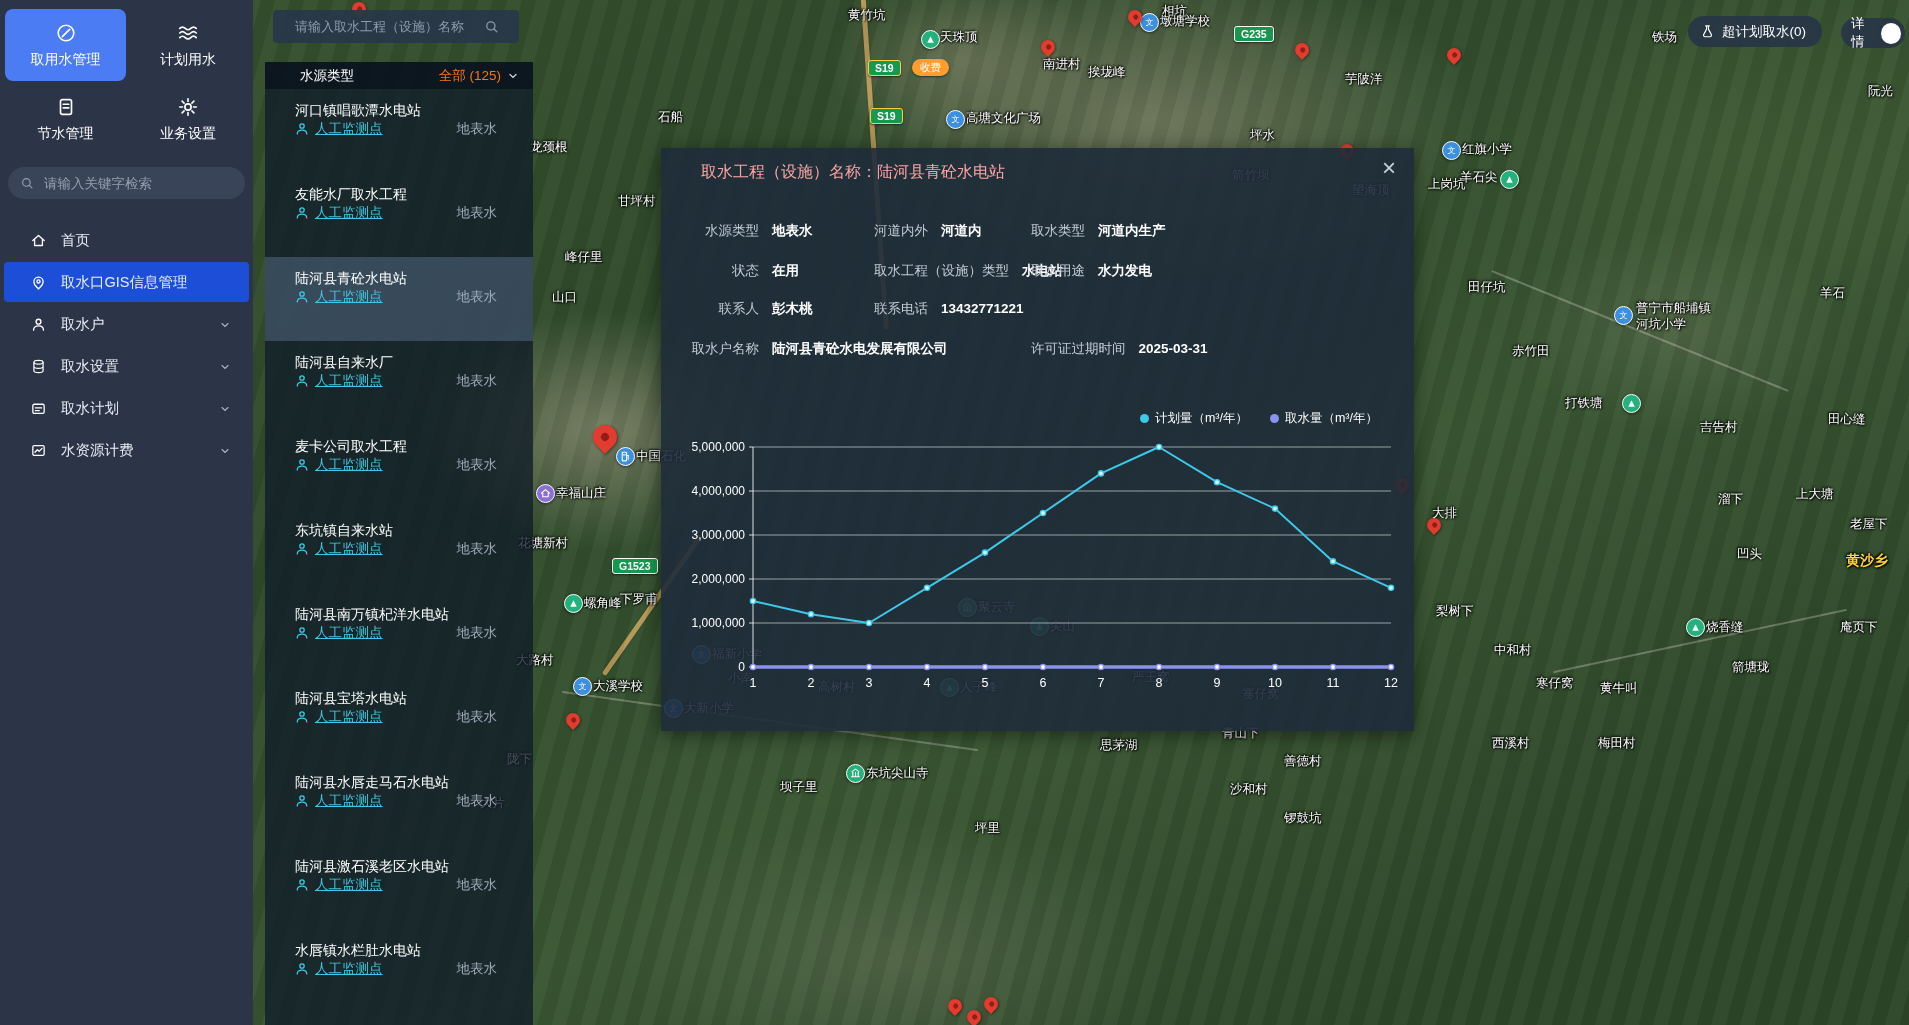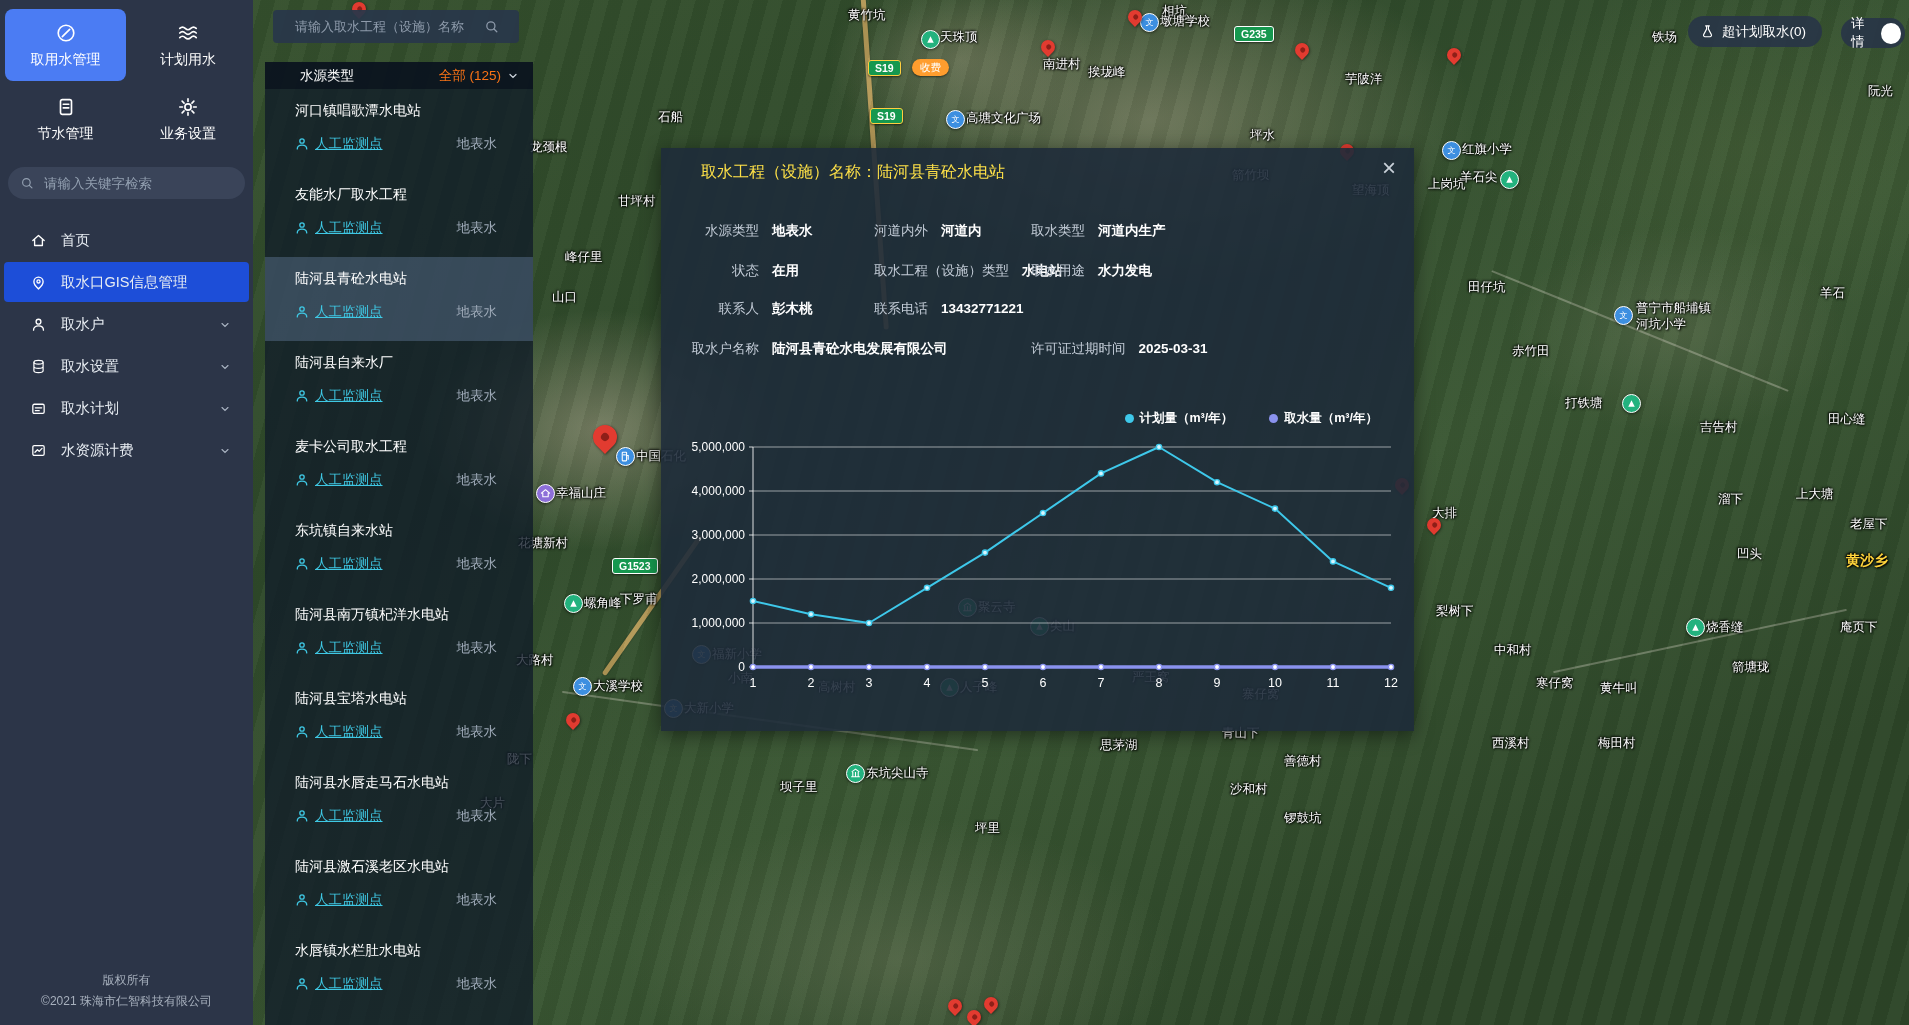--- a/index.html
+++ b/index.html
@@ -82,36 +82,36 @@
   .pl-search input{flex:1;background:transparent;border:none;outline:none;color:#dfe5ec;font-size:13px;}
   .pl-search input::placeholder{color:#8e9bab;}
   .panel{position:absolute;left:265px;top:62px;width:268px;height:963px;
     background:rgba(17,28,41,.78);z-index:20;overflow:hidden;}
   .panel-head{height:27px;background:rgba(11,20,30,.88);display:flex;align-items:center;
     padding:0 14px 0 35px;color:#fff;font-size:13.5px;}
   .panel-head .fv{margin-left:auto;display:flex;align-items:center;gap:6px;color:#f97316;cursor:pointer;}
   .station{height:84px;padding:13px 16px 0 30px;cursor:pointer;}
   .station.selected{background:rgba(82,104,130,.55);}
   .station .nm{color:#fff;font-size:14px;}
-  .station .row2{margin-top:15px;display:flex;align-items:center;}
+  .station .row2{display:flex;align-items:center;}
   .station .mon{display:flex;align-items:center;gap:6px;color:#3fc8e4;font-size:13.5px;
     text-decoration:underline;cursor:pointer;}
   .station .src{margin-left:auto;margin-right:20px;color:#9fabb9;font-size:13.5px;}
 
   
   .modal{position:absolute;left:661px;top:148px;width:753px;height:583px;
     background:rgba(30,43,58,.9);z-index:25;box-shadow:0 4px 18px rgba(0,0,0,.45);}
-  .modal-title{position:absolute;left:40px;top:14px;color:#fde047;font-size:16px;}
+  .modal-title{position:absolute;left:40px;top:14px;color:#fca5a5;font-size:16px;}
   .modal-close{position:absolute;right:18px;top:6px;color:#c8d0d8;font-size:24px;cursor:pointer;}
   .m-row{position:absolute;left:28px;right:20px;height:20px;}
   .m-field{position:absolute;display:flex;align-items:baseline;gap:13px;font-size:13.5px;}
   .m-field .lb{color:#c2cbd6;}
   .m-field .vl{color:#fff;font-weight:bold;}
   .m-field.c0 .lb{width:70px;text-align:right;}
-  .legend{position:absolute;right:36px;top:262px;display:flex;gap:36px;align-items:center;font-weight:bold;}
+  .legend{position:absolute;right:36px;top:262px;display:flex;gap:22px;align-items:center;}
   .legend .li{display:flex;align-items:center;gap:6px;color:#fff;font-size:12.5px;cursor:pointer;}
   .legend .dot{width:9px;height:9px;border-radius:50%;}
 </style>
 </head>
 <body>
 
 <div class="map">
   <div class="road hwy" style="left:872px;top:-10px;height:340px;transform:rotate(-4deg);"></div>
   <div class="road hwy" style="left:650px;top:520px;height:170px;width:5px;transform:rotate(35deg);"></div>
   <div class="road minor" style="left:1480px;top:330px;width:320px;transform:rotate(22deg);"></div>
@@ -650,24 +650,20 @@
             <rect x="4" y="5" width="16" height="14" rx="2"></rect>
             <polyline points="7,14.5 10.5,11 13,13.2 17,9"></polyline>
           </svg>
         </span>
         <span>水资源计费</span>
         <span class="chev"><svg viewBox="0 0 24 24" fill="none" stroke="currentColor" stroke-width="2.2" stroke-linecap="round">
             <polyline points="6,9 12,15 18,9"></polyline>
           </svg></span>
       </div>
     </div>
-  <div class="sb-footer">
-    <div>版权所有</div>
-    <div>©2021 珠海市仁智科技有限公司</div>
-  </div>
 </div>
 
 <div class="modal">
   <div class="modal-title">取水工程（设施）名称：陆河县青砼水电站</div>
   <div class="modal-close">×</div>
   <div id="modal-rows">
       <div class="m-row" style="top: 74px;">
         <span class="m-field c0" style="left: 0px;">
           <span class="lb">水源类型</span>
           <span class="vl">地表水</span>

